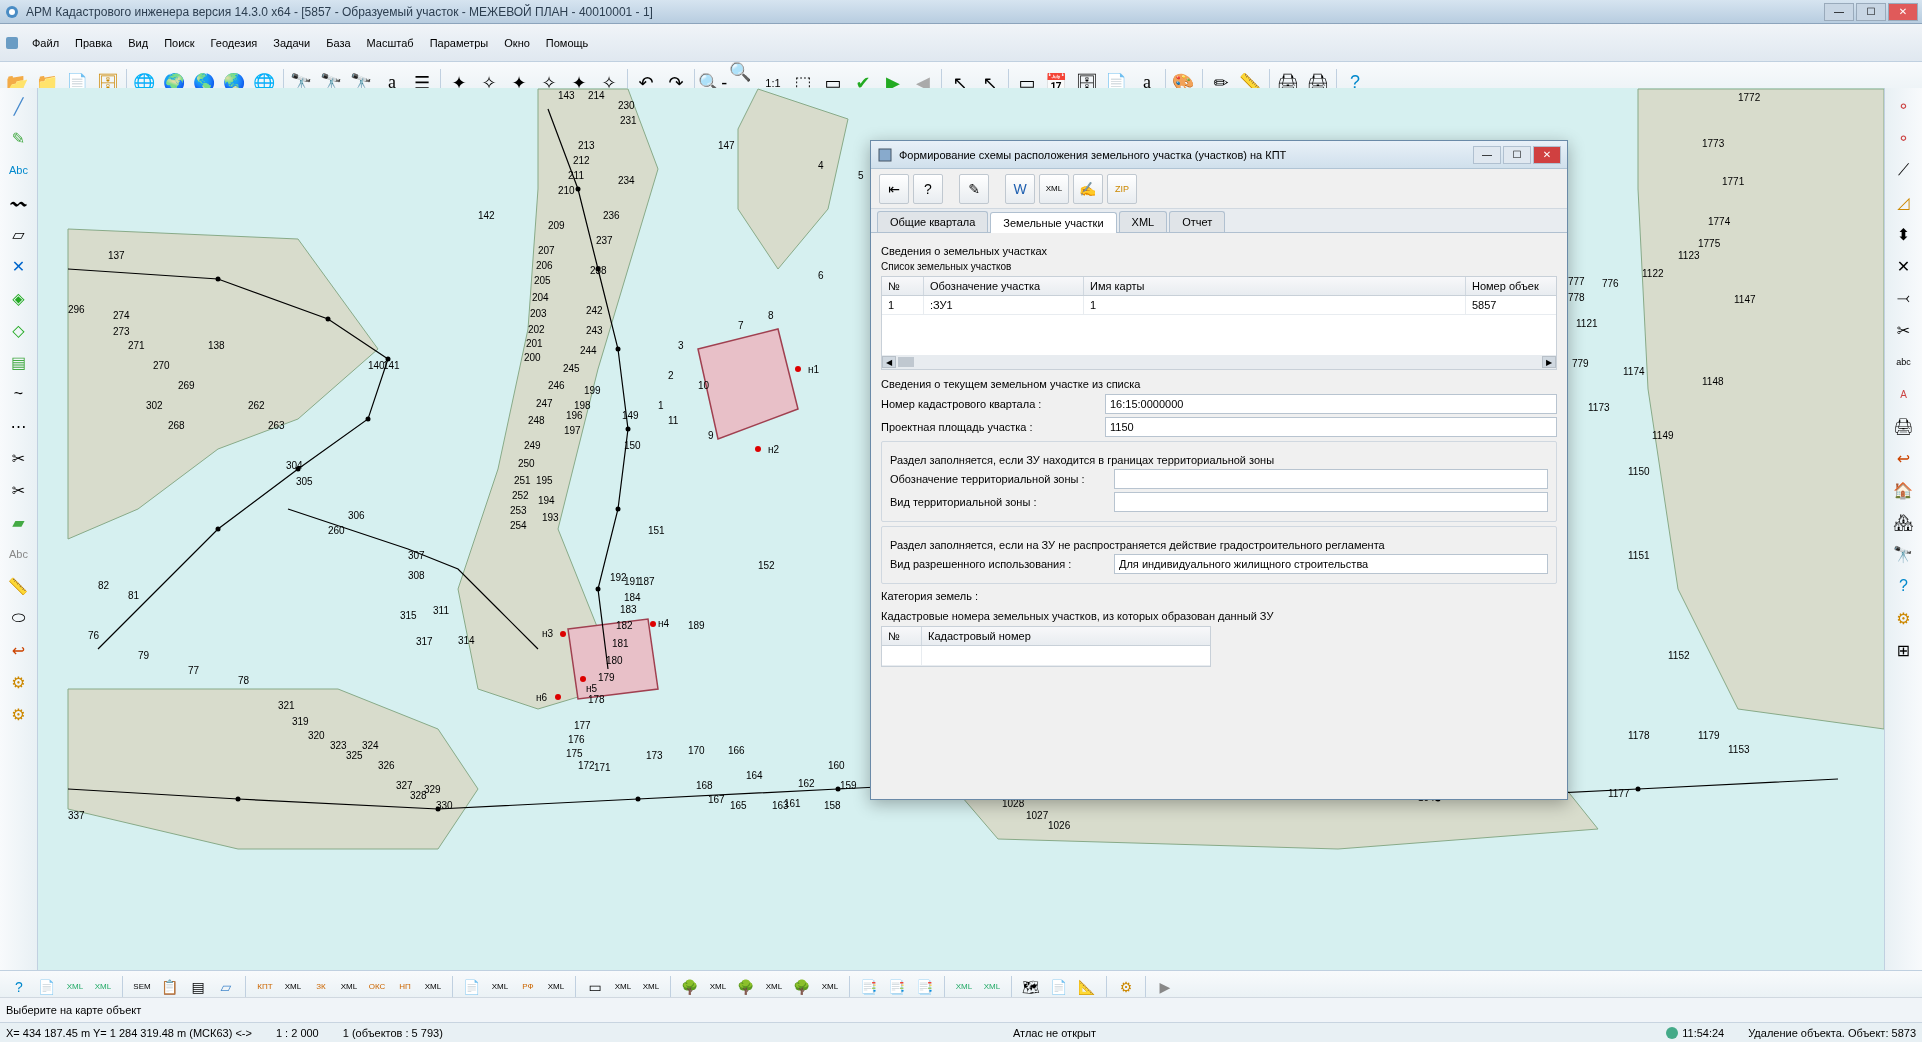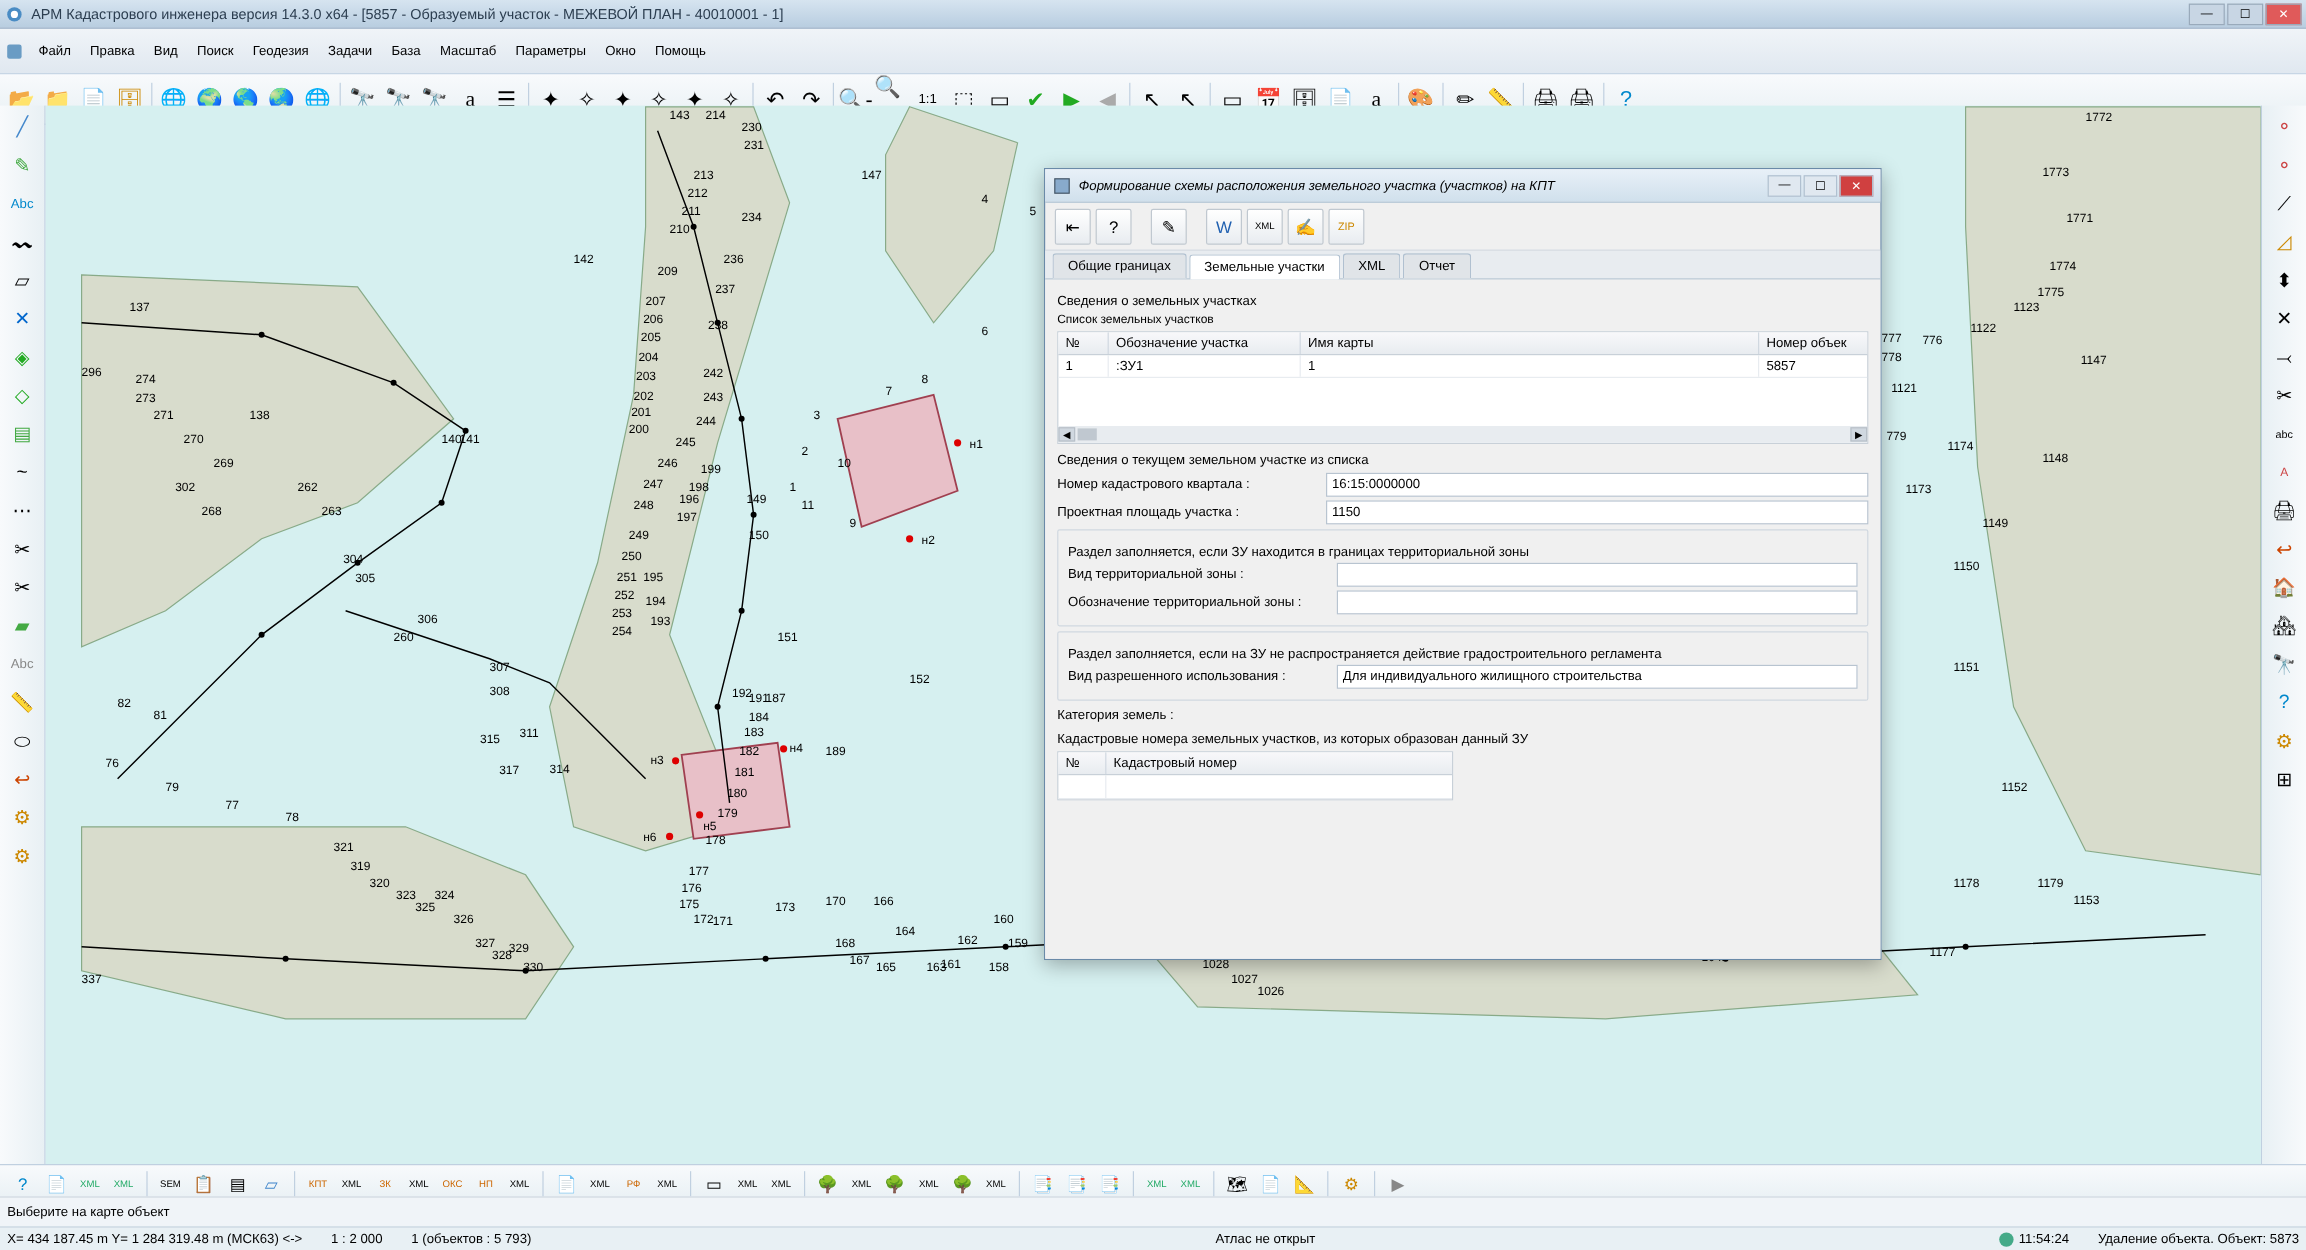--- a/index.html
+++ b/index.html
@@ -28,21 +28,21 @@
 .side-btn { width: 28px; height: 28px; display: flex; align-items: center; justify-content: center; cursor: pointer; border-radius: 3px; font-size: 16px; }
 
 
 .map-area { position: absolute; left: 38px; right: 38px; top: 88px; bottom: 72px; background: #d6f0f0; overflow: hidden; }
 .map-area svg { width: 100%; height: 100%; }
 
 
 .dialog { position: absolute; left: 870px; top: 140px; width: 698px; height: 660px; background: #f0f0f0; border: 1px solid #6a8aa8; box-shadow: 0 4px 16px rgba(0,0,0,0.3); display: flex; flex-direction: column; }
 .dlg-title { height: 28px; background: linear-gradient(#e8f0f8, #d0e0ec); display: flex; align-items: center; padding: 0 6px; border-bottom: 1px solid #b0c4d4; }
 .dlg-title-icon { width: 16px; height: 16px; margin-right: 6px; }
-.dlg-title-text { flex: 1; font-size: 11px; font-style: italic; }
+.dlg-title-text { flex: 1; font-size: 11px; }
 .dlg-wbtns { display: flex; gap: 2px; }
 .dlg-wbtn { width: 28px; height: 18px; background: #e0e8f0; border: 1px solid #b0c0d0; display: flex; align-items: center; justify-content: center; font-size: 10px; cursor: pointer; }
 .dlg-wbtn.close { background: #d04040; color: #fff; }
 .dlg-toolbar { height: 40px; display: flex; align-items: center; padding: 4px 8px; gap: 4px; border-bottom: 1px solid #d0d8e0; }
 .dlg-tbtn { width: 30px; height: 30px; border: 1px solid #c0c8d0; background: linear-gradient(#fff,#e8ecf0); display: flex; align-items: center; justify-content: center; cursor: pointer; border-radius: 2px; font-size: 14px; }
 .dlg-tabs { display: flex; padding: 2px 6px 0; border-bottom: 1px solid #b0c0d0; background: #e8ecf0; }
 .dlg-tab { padding: 4px 12px; border: 1px solid #b0c0d0; border-bottom: none; background: #e0e4e8; margin-right: 2px; cursor: pointer; border-radius: 3px 3px 0 0; }
 .dlg-tab.active { background: #fff; position: relative; top: 1px; }
 .dlg-body { flex: 1; padding: 8px 10px; overflow-y: auto; background: #f0f0f0; }
 .dlg-section-title { font-size: 11px; margin: 4px 0; }
@@ -474,21 +474,21 @@
     <div class="dlg-tbtn">?</div>
     <div style="width:8px"></div>
     <div class="dlg-tbtn">✎</div>
     <div style="width:8px"></div>
     <div class="dlg-tbtn" style="color:#2060b0">W</div>
     <div class="dlg-tbtn" style="font-size:8px">XML</div>
     <div class="dlg-tbtn">✍</div>
     <div class="dlg-tbtn" style="color:#c80;font-size:9px">ZIP</div>
   </div>
   <div class="dlg-tabs">
-    <div class="dlg-tab">Общие границах</div>
+    <div class="dlg-tab">Общие квартала</div>
     <div class="dlg-tab active">Земельные участки</div>
     <div class="dlg-tab">XML</div>
     <div class="dlg-tab">Отчет</div>
   </div>
   <div class="dlg-body">
     <div class="dlg-section-title">Сведения о земельных участках</div>
     <div class="dlg-section-title" style="font-size:10px;margin-top:2px">Список земельных участков</div>
     <div class="dlg-subsection">
       <div class="dlg-table-hdr">
         <div class="dlg-th" style="width:42px">№</div>
@@ -518,25 +518,25 @@
       <input class="dlg-input" value="16:15:0000000" style="">
     </div>
     <div class="dlg-field">
       <div class="dlg-label">Проектная площадь участка :</div>
       <input class="dlg-input" value="1150" style="">
     </div>
 
     <div class="dlg-group">
       <div class="dlg-note">Раздел заполняется, если ЗУ находится в границах территориальной зоны</div>
       <div class="dlg-field">
+        <div class="dlg-label">Обозначение территориальной зоны :</div>
+        <input class="dlg-input" value="" style="">
+      </div>
+      <div class="dlg-field">
         <div class="dlg-label">Вид территориальной зоны :</div>
-        <input class="dlg-input" value="" style="">
-      </div>
-      <div class="dlg-field">
-        <div class="dlg-label">Обозначение территориальной зоны :</div>
         <input class="dlg-input" value="" style="">
       </div>
     </div>
 
     <div class="dlg-group">
       <div class="dlg-note">Раздел заполняется, если на ЗУ не распространяется действие градостроительного регламента</div>
       <div class="dlg-field">
         <div class="dlg-label">Вид разрешенного использования :</div>
         <input class="dlg-input" value="Для индивидуального жилищного строительства" style="">
       </div>

